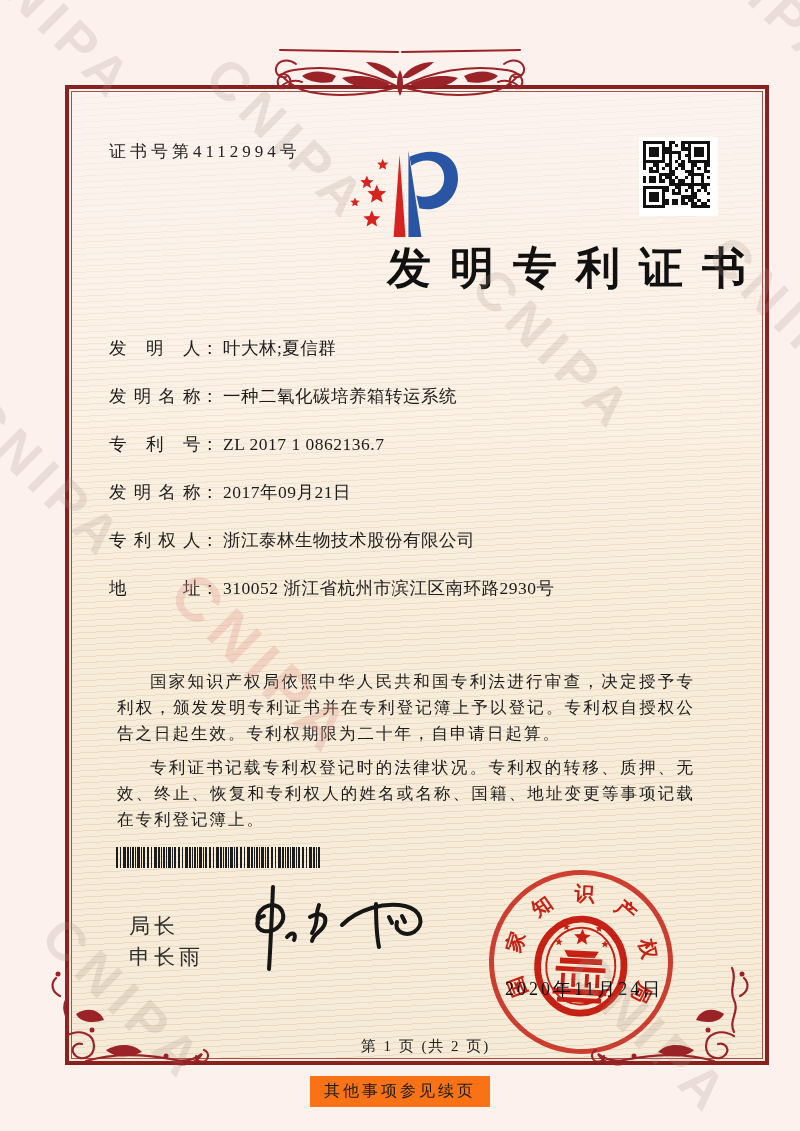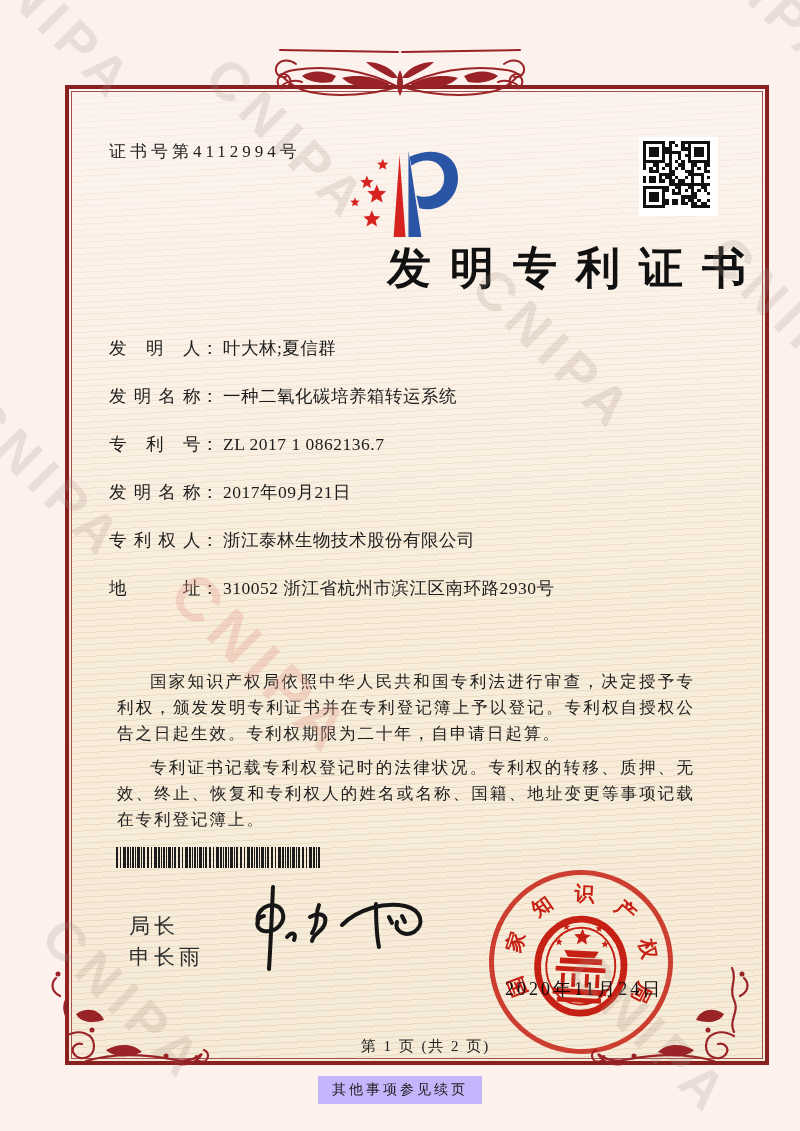--- a/index.html
+++ b/index.html
@@ -65,21 +65,21 @@
   .seal-char{
     position:absolute;left:50%;top:50%;font-size:20px;font-weight:bold;color:#cf2318;
     font-family:"Liberation Serif","DejaVu Serif",serif;
   }
   .emblem{position:absolute;left:50%;top:50%;transform:translate(-50%,-46%);}
   .seal-date{position:absolute;left:436px;top:888px;z-index:4;font-size:18px;letter-spacing:3px;color:#111;white-space:nowrap;}
   
   .page-num{position:absolute;left:0;right:0;top:948px;text-align:center;font-size:15px;letter-spacing:2px;color:#222;margin-left:17px;}
   .note{
     position:absolute;left:50%;top:1076px;transform:translateX(-50%);z-index:4;
-    background:#c4b5fd;padding:5px 14px;font-size:14px;letter-spacing:3px;color:#1c1c1c;white-space:nowrap;
+    background:#f97316;padding:5px 14px;font-size:16px;letter-spacing:3px;color:#1c1c1c;white-space:nowrap;
   }
 </style>
 </head>
 <body>
 
 <div class="page">
 
   <span class="wm" style="left:-48px;top:-12px">CNIPA</span>
   <span class="wm" style="left:662px;top:-38px">CNIPA</span>
   <span class="wm" style="left:186px;top:108px">CNIPA</span>

